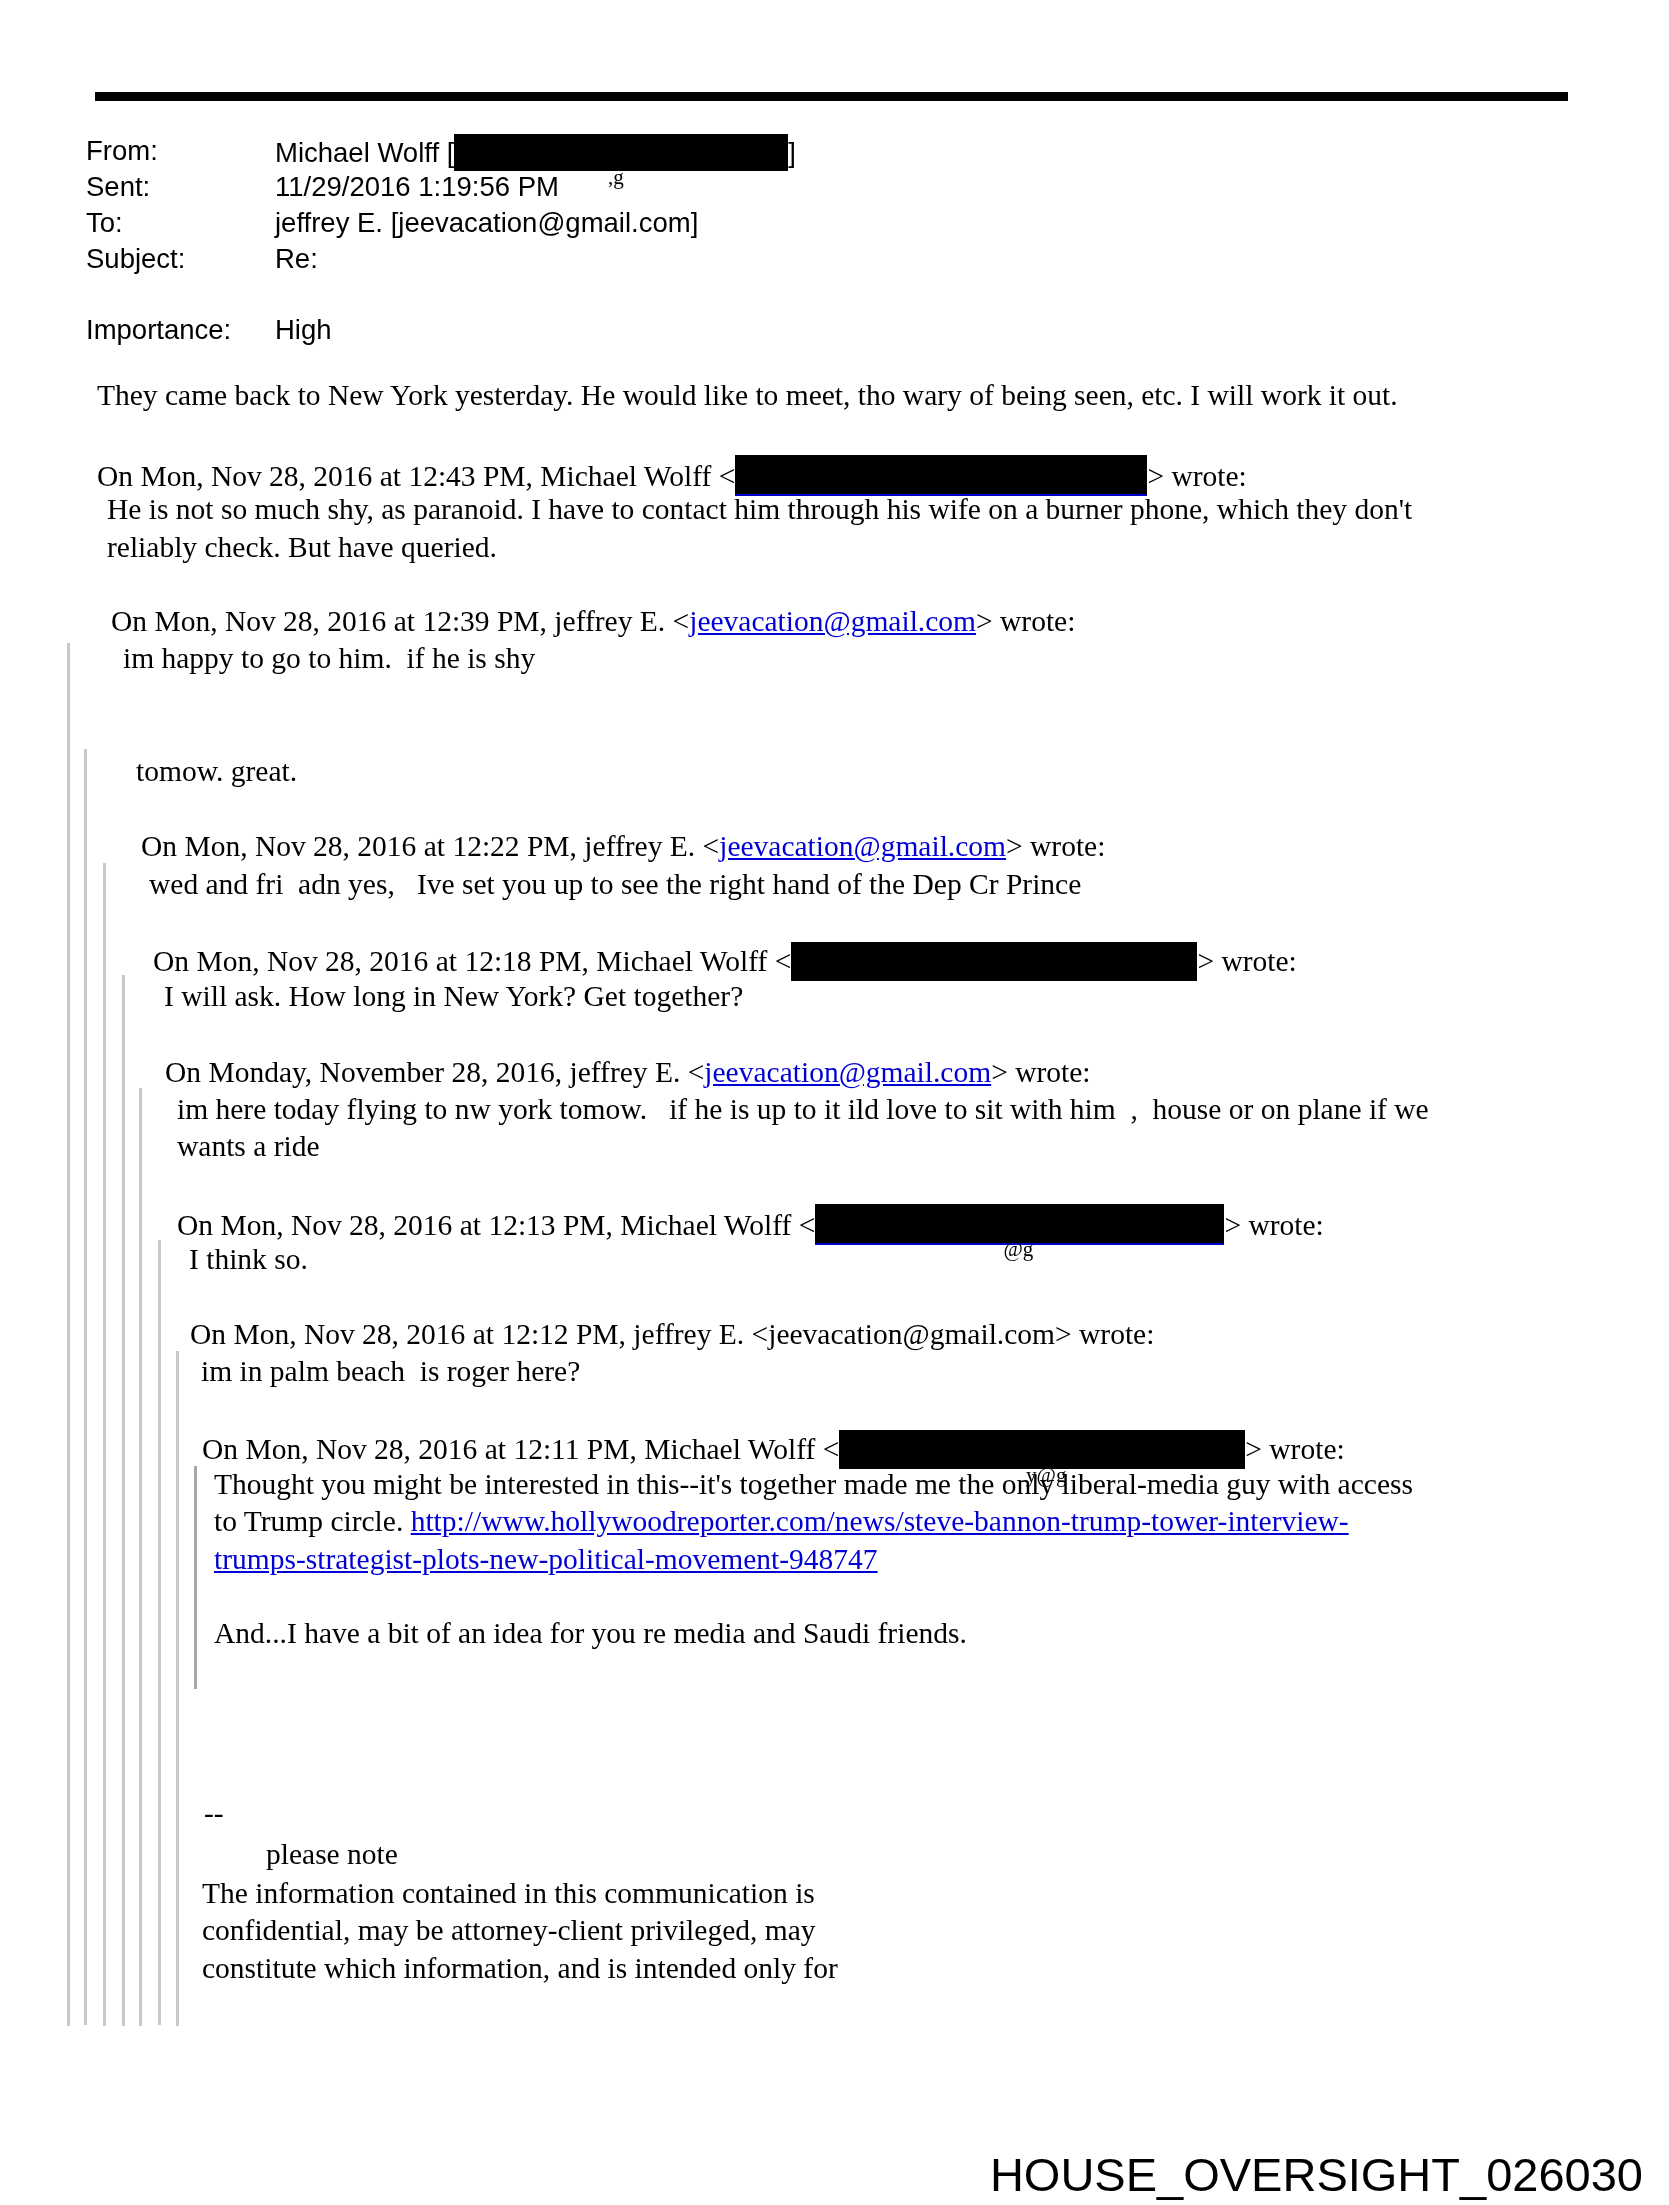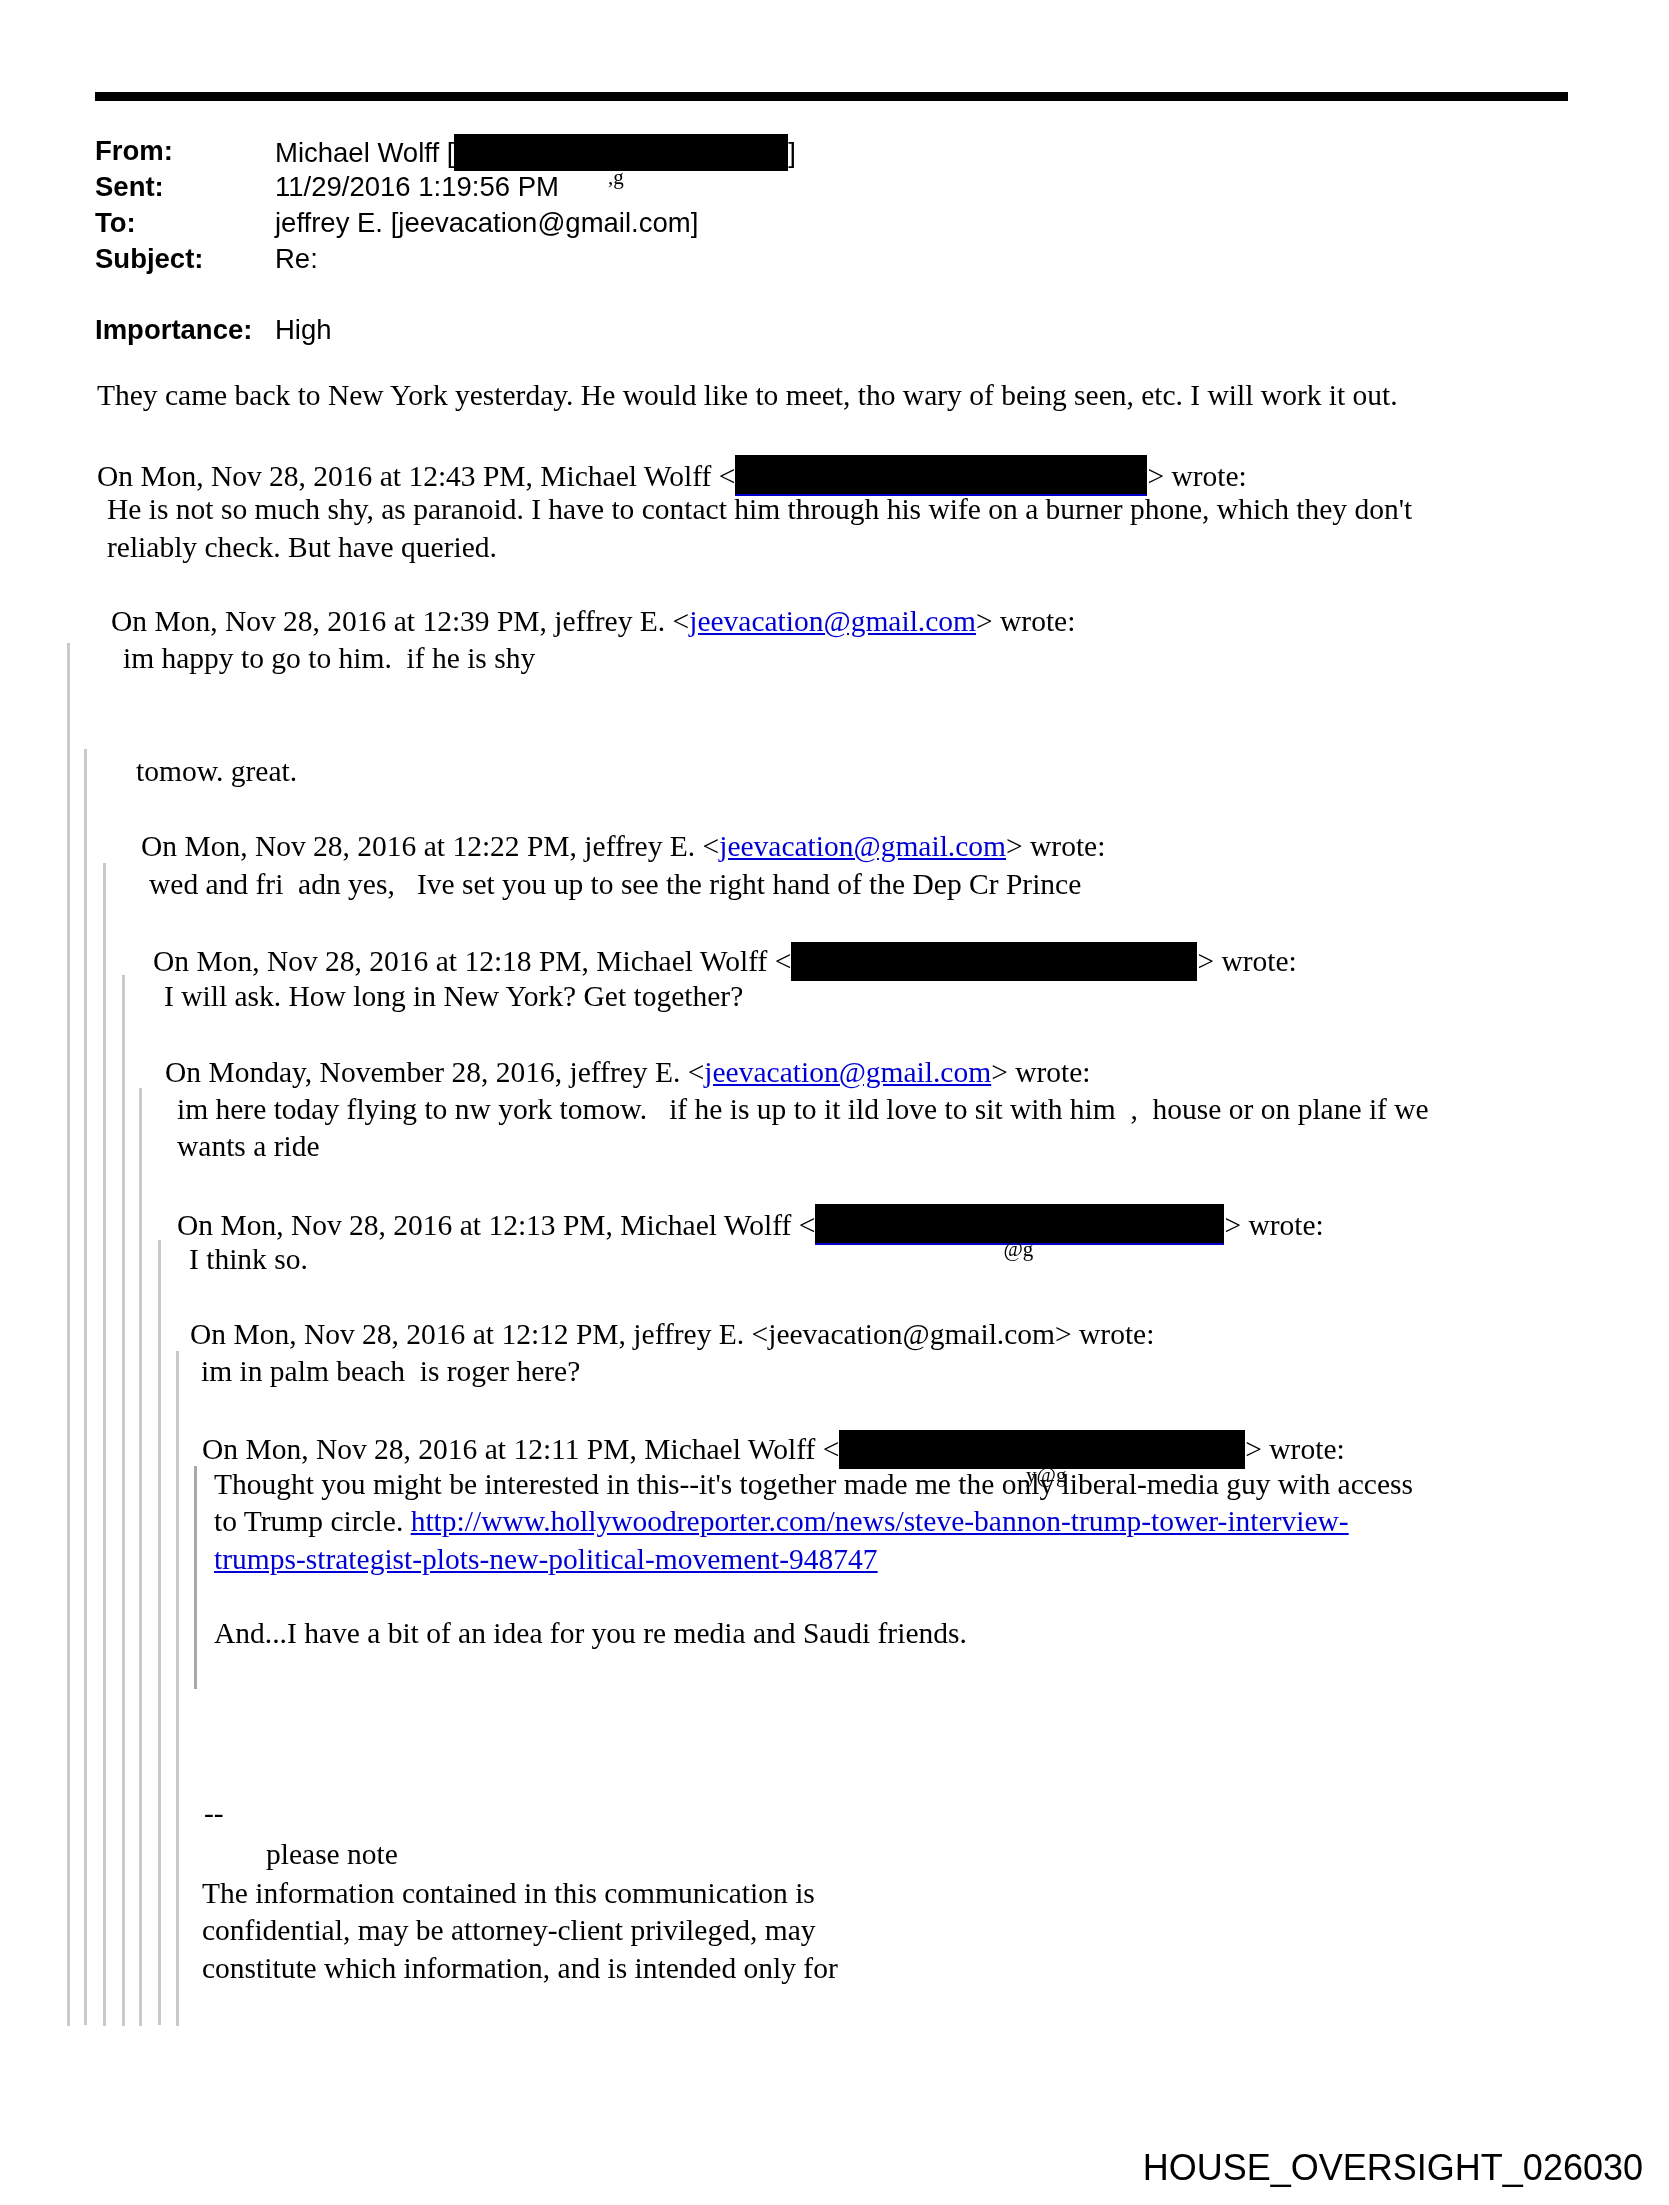--- a/index.html
+++ b/index.html
@@ -15,21 +15,21 @@
     position:absolute;left:95px;top:92px;width:1473px;height:9.2px;
     background:#000;
   }
   
   .hlabel,.hval{
     position:absolute;
     font-family:"Liberation Sans", sans-serif;
     font-size:27.5px;line-height:1.25;
     white-space:pre;
   }
-  .hlabel{font-weight:bold;left:95px;}
+  .hlabel{font-weight:normal;left:86px;}
   .hval{left:275px;text-align:right;}
   
   .t{
     position:absolute;
     font-size:29.5px;line-height:1.2;
     white-space:pre;
   }
   .link{
     color:#0000d6;
     text-decoration:underline;
@@ -60,21 +60,21 @@
   
   .qbar{
     position:absolute;
     width:2.6px;background:#c9c9c9;
   }
   .qbar.dark{width:3.3px;background:#a8a8a8;}
   .footer{
     position:absolute;
     right:26px;top:2147px;
     font-family:"Liberation Sans", sans-serif;
-    font-size:36px;
+    font-size:47px;
     white-space:pre;
   }
 </style>
 </head>
 <body>
 
 <div class="page">
 
   <div class="toprule"></div>
 

